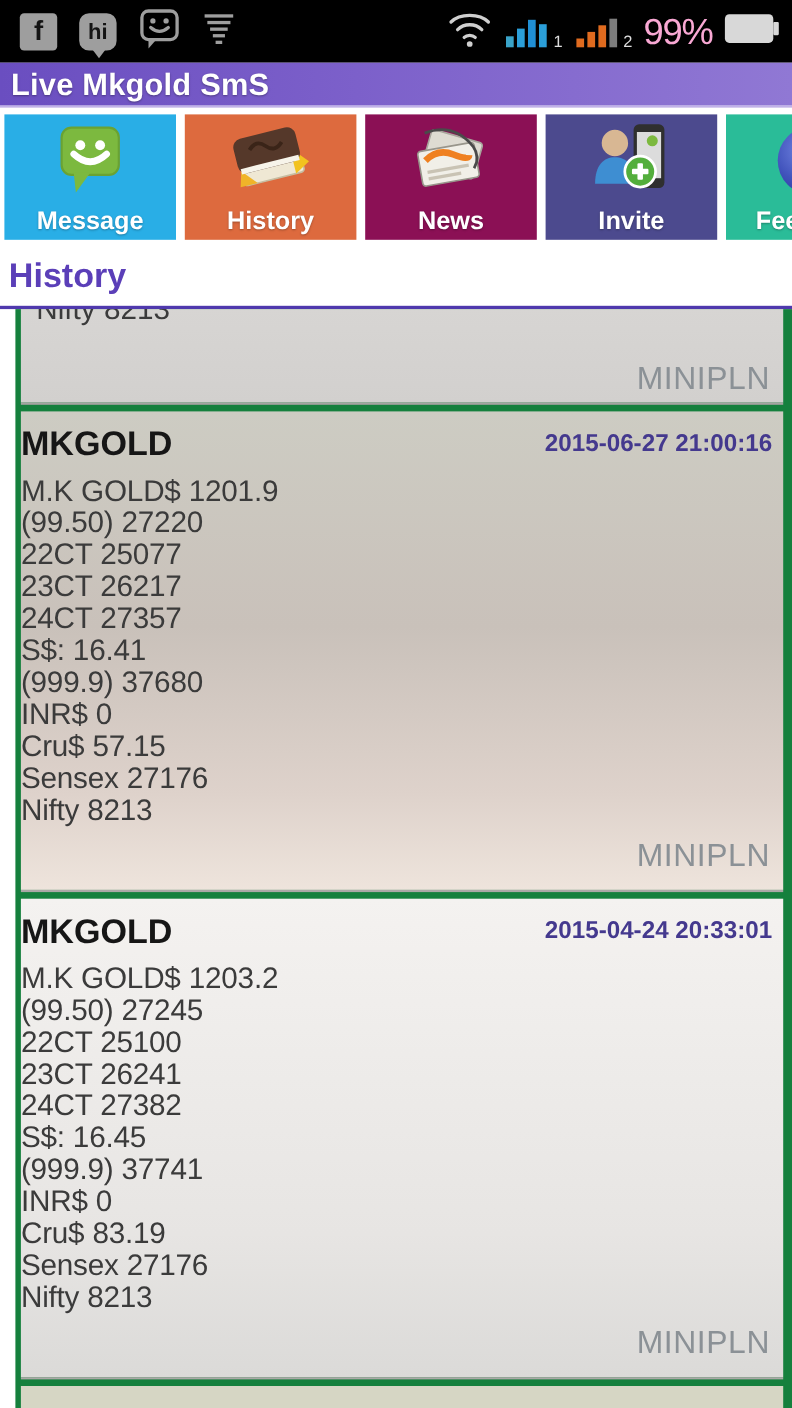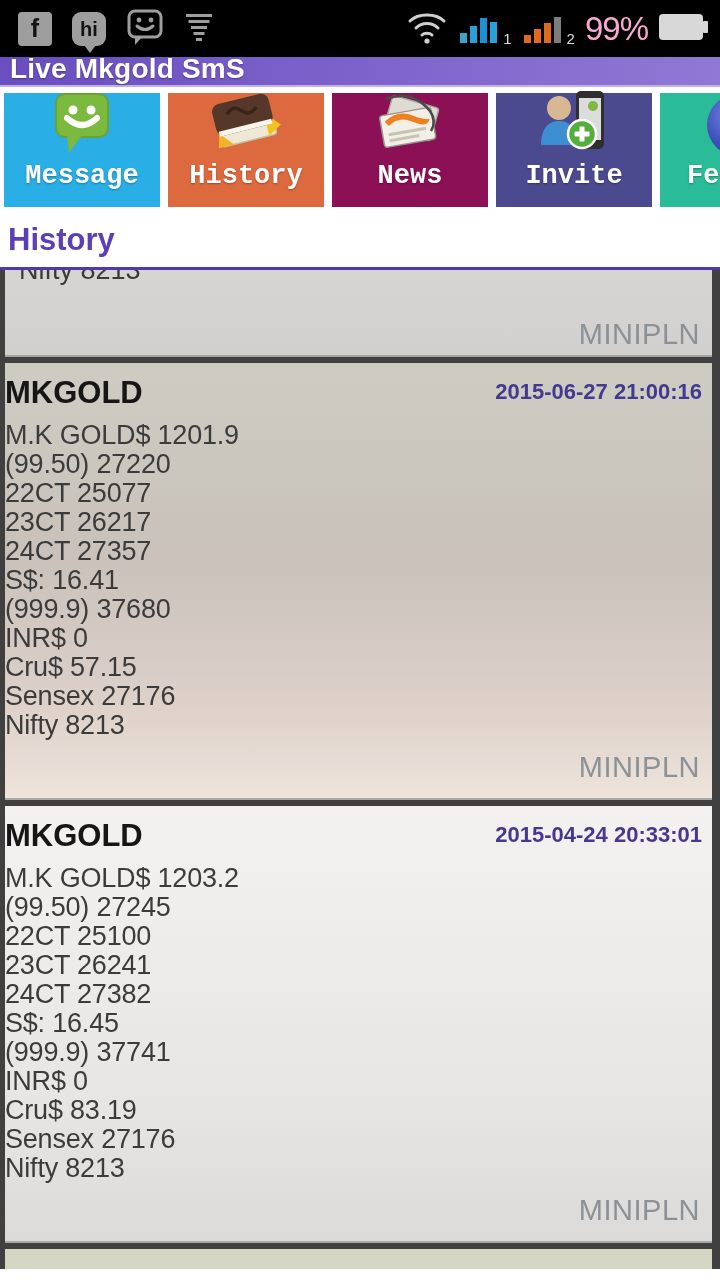--- a/index.html
+++ b/index.html
@@ -27,50 +27,50 @@
     content:""; position:absolute; bottom:-7px; left:12px;
     border-left:6px solid transparent; border-right:6px solid transparent;
     border-top:8px solid #9e9e9e;
   }
   .sb-text { font-size:33px; color:#f9a8d4; letter-spacing:-1px; white-space:nowrap; }
   .sb-sub { font-size:15px; color:#ddd; align-self:flex-end; margin-left:1px; margin-bottom:2px; }
   .siggroup { display:flex; align-items:flex-end; }
 
   
   .title-bar {
-    height:30px; display:flex; align-items:flex-end; padding-left:10px;
+    height:41px; display:flex; align-items:center; padding-left:10px;
     background:linear-gradient(90deg,#6a4ec0 0%,#7c60ca 45%,#9078d4 100%);
     border-bottom:2px solid #c0b1e8;
   }
   .title-bar span { color:#fff; font-size:28px; font-weight:bold; letter-spacing:0.2px;
     text-shadow:0 1px 2px rgba(0,0,0,0.35); }
 
   
   .tabs { display:flex; gap:8px; padding:6px 0 0 4px; background:#fff; height:122px; }
   .tab {
     width:156px; flex:0 0 156px; height:114px; display:flex; flex-direction:column;
     align-items:center; justify-content:flex-end; cursor:pointer;
   }
   .tab-icon { flex:1; display:flex; align-items:center; justify-content:center; width:100%; }
   .tab-label {
-    color:#fff; font-size:27px; font-weight:bold; margin-bottom:16px;
-    text-shadow:0 1px 2px rgba(0,0,0,0.3); white-space:nowrap;font-family:Liberation Mono, monospace;
+    color:#fff; font-size:23px; font-weight:bold; margin-bottom:4px;
+    text-shadow:0 1px 2px rgba(0,0,0,0.3); white-space:nowrap;
   }
   .tab-fee { align-items:flex-start; }
   .tab-fee .tab-icon { justify-content:flex-start; padding-left:42px; }
   .tab-fee .tab-label { margin-left:27px; }
 
   
   .section-heading {
     color:#5b3fb8; font-size:31px; font-weight:bold; margin:13px 0 9px 8px;
   }
   .section-divider { height:3px; background:#4f39ad; }
 
   
-  .list { background:#404040; }
+  .list { background:#15803d;margin-left:14px; }
   .card {
     margin:0 8px 6px 5px; position:relative;
     border-bottom:2px solid #aaa8a6; cursor:pointer;
   }
   .card-partial-top {
     height:87px; overflow:hidden; padding:0 14px;
     background:linear-gradient(180deg,#d7d5d3 0%,#d2d0ce 100%);
     border-bottom:2px solid #a5a3a1;
   }
   .clipped-line { font-size:27px; color:#3b3b3b; line-height:28px; margin-top:-14px; }

